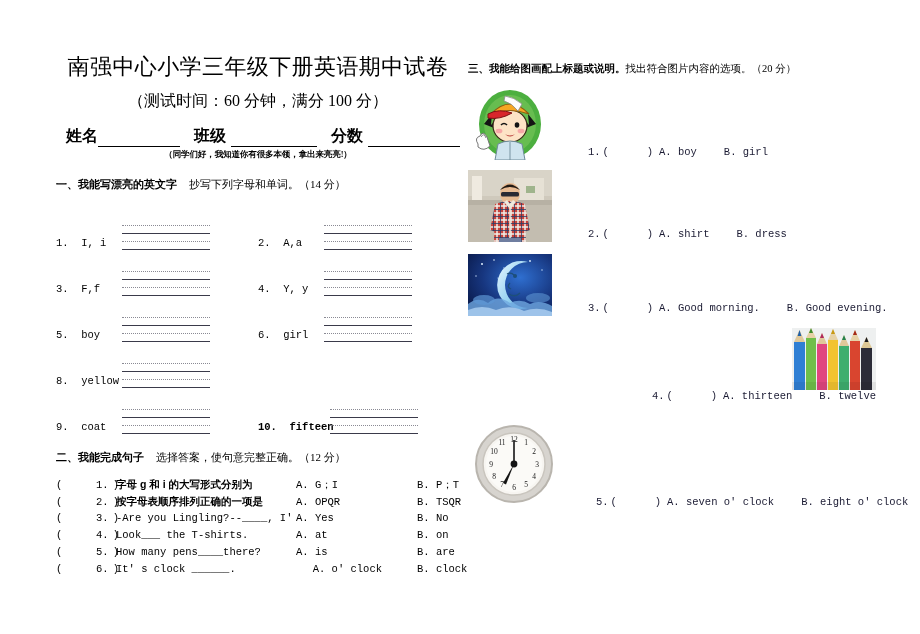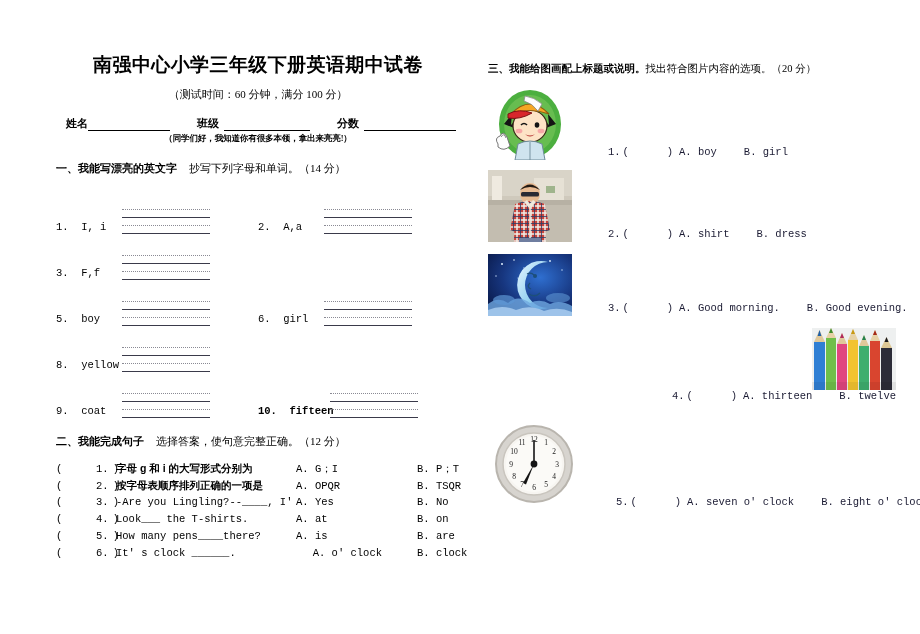--- a/index.html
+++ b/index.html
@@ -17,34 +17,34 @@
   .page { position: absolute; inset: 0; }
 
   
   .col-left {
     position: absolute;
     left: 56px; top: 52px;
     width: 404px;
   }
   .doc-title {
     text-align: center;
-    font-size: 19px;
-    font-weight: bold;
+    font-size: 22px;
+    font-weight: normal;
     letter-spacing: .4px;
     margin: 0 0 9px 0;
   }
   .doc-subtitle {
     text-align: center;
-    font-size: 11px;
+    font-size: 16px;
     margin: 0 0 14px 0;
   }
   .id-row {
     display: flex;
     align-items: flex-start;
-    font-size: 11px;
+    font-size: 16px;
     font-weight: bold;
     padding: 0 4px 0 10px;
     gap: 4px;
   }
   .id-field { display: flex; align-items: flex-end; white-space: nowrap; }
   .id-label { font-weight: bold; }
   .id-blank {
     display: inline-block;
     border-bottom: 1px solid #000;
     height: 11px;
@@ -129,21 +129,21 @@
     overflow: hidden;
   }
   .mc-stem.cn { font-family: "Liberation Sans", "DejaVu Sans", sans-serif; font-weight: bold; font-size: 10.5px; }
   .mc-a { width: 86px; flex: none; white-space: nowrap; }
   .mc-b { width: 78px; flex: none; white-space: nowrap; padding-left: 35px; }
   .mc-row.tight .mc-a { width: 92px; text-align: right; }
 
   
   .col-right {
     position: absolute;
-    left: 488px; top: 62px;
+    left: 468px; top: 62px;
     width: 408px;
   }
   .sec3-head {
     font-size: 10.5px;
     white-space: nowrap;
   }
   .pic-list { margin-top: 8px; }
   .pic-item {
     position: relative;
     display: flex;
@@ -230,20 +230,29 @@
               <i class="l2"></i>
               <i class="l3"></i>
               <i class="l4"></i>
             </span>
         </div>
       </div>
 
       <div class="copy-row">
         <div class="copy-cell">
           <span class="copy-label"><span>3.</span>&nbsp;&nbsp;<span>F,f</span></span>
+          <span class="fourline">
+              <i class="l1"></i>
+              <i class="l2"></i>
+              <i class="l3"></i>
+              <i class="l4"></i>
+            </span>
+        </div>
+        <div class="copy-cell">
+          <span class="copy-label"><span>4.</span>&nbsp;&nbsp;<span>Y, y</span></span>
           <span class="fourline">
               <i class="l1"></i>
               <i class="l2"></i>
               <i class="l3"></i>
               <i class="l4"></i>
             </span>
         </div>
       </div>
 
       <div class="copy-row">

